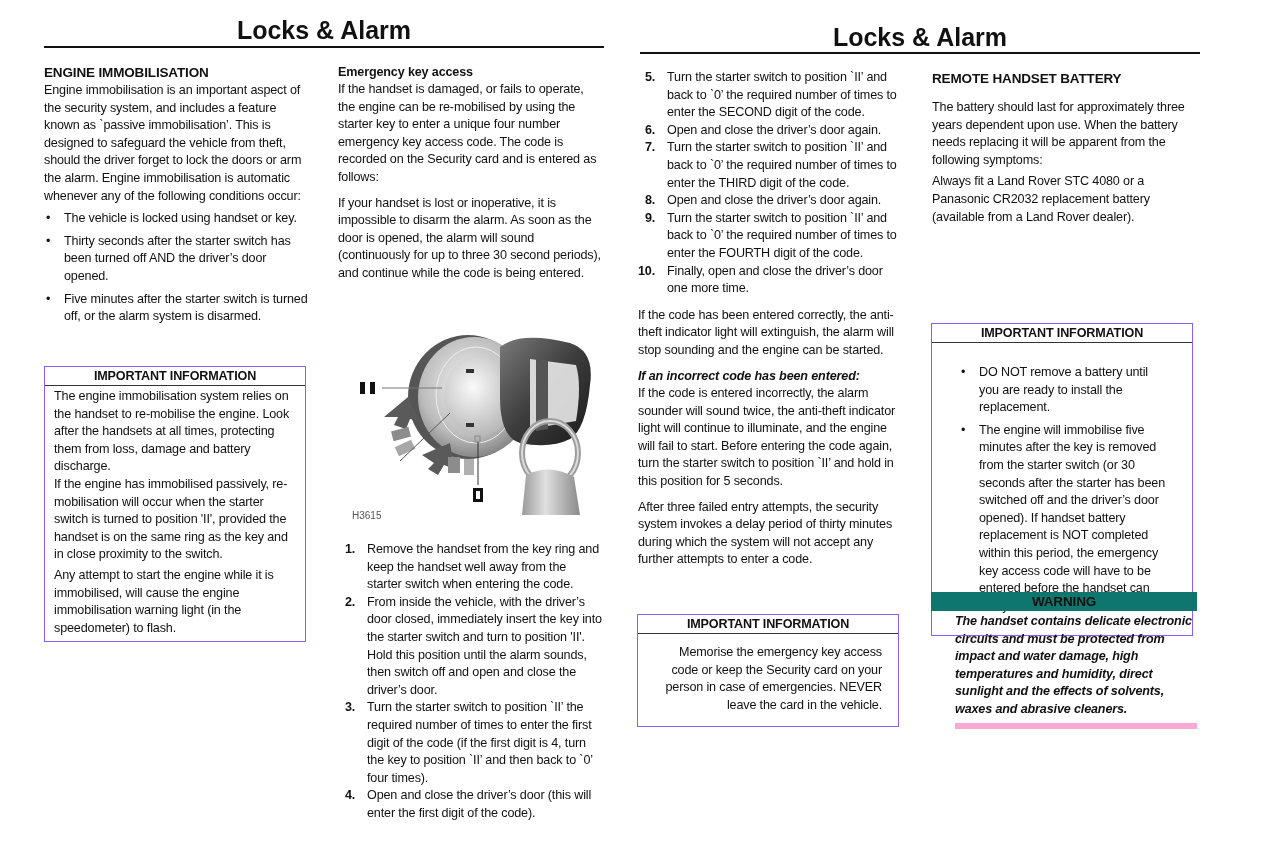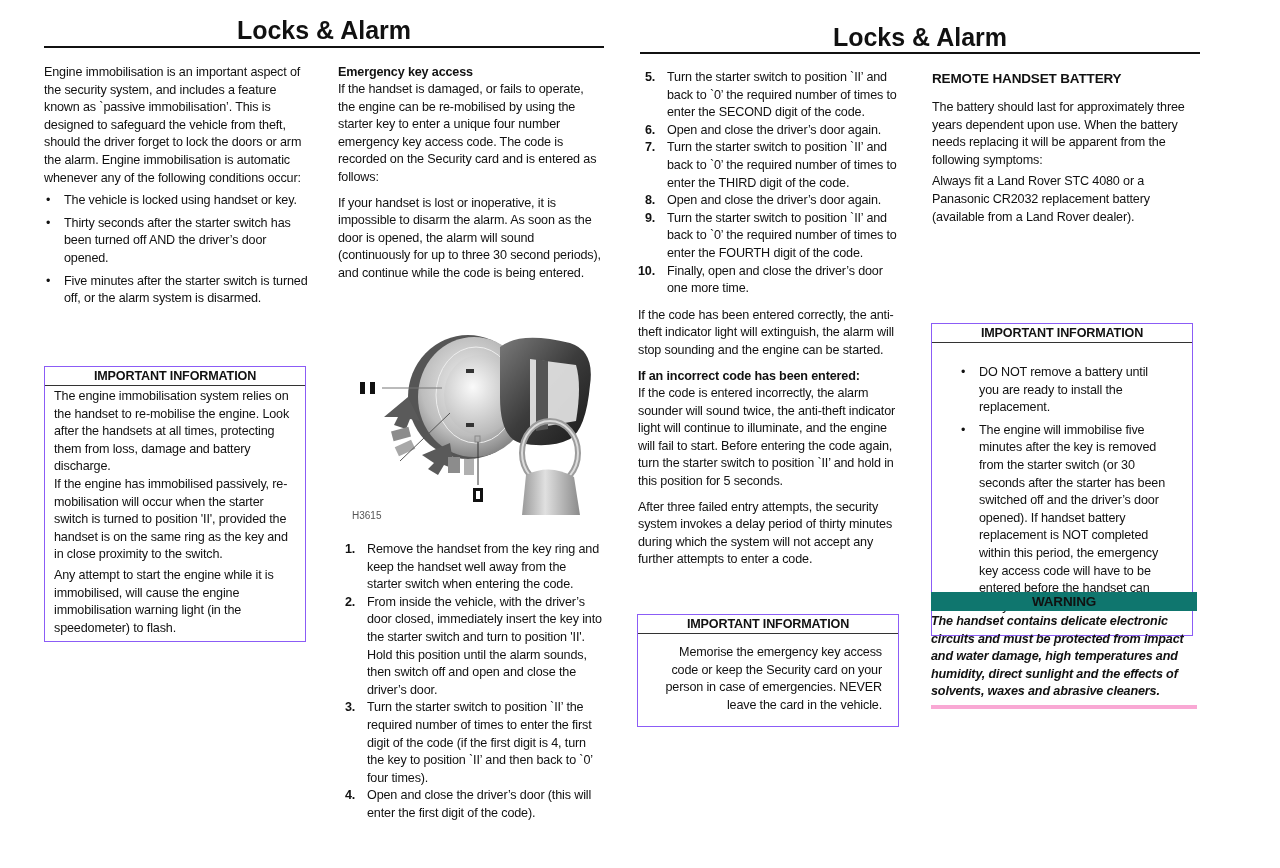--- a/index.html
+++ b/index.html
@@ -18,32 +18,33 @@
   ol.steps { list-style:none; margin:0; padding:0; }
   ol.steps li { position:relative; padding-left:29px; margin-bottom:0; }
   ol.steps li .num { position:absolute; left:7px; top:0; font-weight:bold; }
   ol.steps li .num.wide { left:0; }
   .box { border:1px solid #8b5cf6; margin:0; }
   .box .box-head { border-bottom:1px solid #333; text-align:center; font-weight:bold;
                    font-size:12.6px; line-height:17px; padding:1px 0 0 0; }
   .box .box-body { padding:2px 8px 4px 9px; }
   .warn-head { background:#0f766e; text-align:center; font-weight:bold; font-size:13.5px;
                line-height:19px; }
-  .warn-body { font-weight:bold; font-style:italic; padding:2px 0 4px 0; border-bottom:4px solid #f9a8d4; }
-  .italic-head { font-weight:bold; }
+  .warn-body { font-weight:bold; font-style:italic; padding:2px 0 4px 0; border-bottom:6px solid #f9a8d4;margin-left:24px; }
+  .italic-head { font-weight:bold; font-style:italic; }
   .fig { position:absolute; }
   .fig-code { position:absolute; font-size:10px; color:#555; }
 </style>
 </head>
 <body>
 
 <div class="page-title" style="left:44px; top:16px; width:560px;">Locks &amp; Alarm</div>
 <div class="rule" style="left:44px; top:46px; width:560px;"></div>
 
 <div class="col" style="left:44px; top:64px; width:266px;">
+  <div class="h-sec">ENGINE IMMOBILISATION</div>
   <p style="margin-bottom:5px;">Engine immobilisation is an important aspect of the security system, and includes a feature known as `passive immobilisation’. This is designed to safeguard the vehicle from theft, should the driver forget to lock the doors or arm the alarm. Engine immobilisation is automatic whenever any of the following conditions occur:</p>
   <ul class="bul">
     <li>The vehicle is locked using handset or key.</li>
     <li>Thirty seconds after the starter switch has been turned off AND the driver’s door opened.</li>
     <li>Five minutes after the starter switch is turned off, or the alarm system is disarmed.</li>
   </ul>
 </div>
 
 <div class="col" style="left:44px; top:366px; width:262px;">
   <div class="box">

